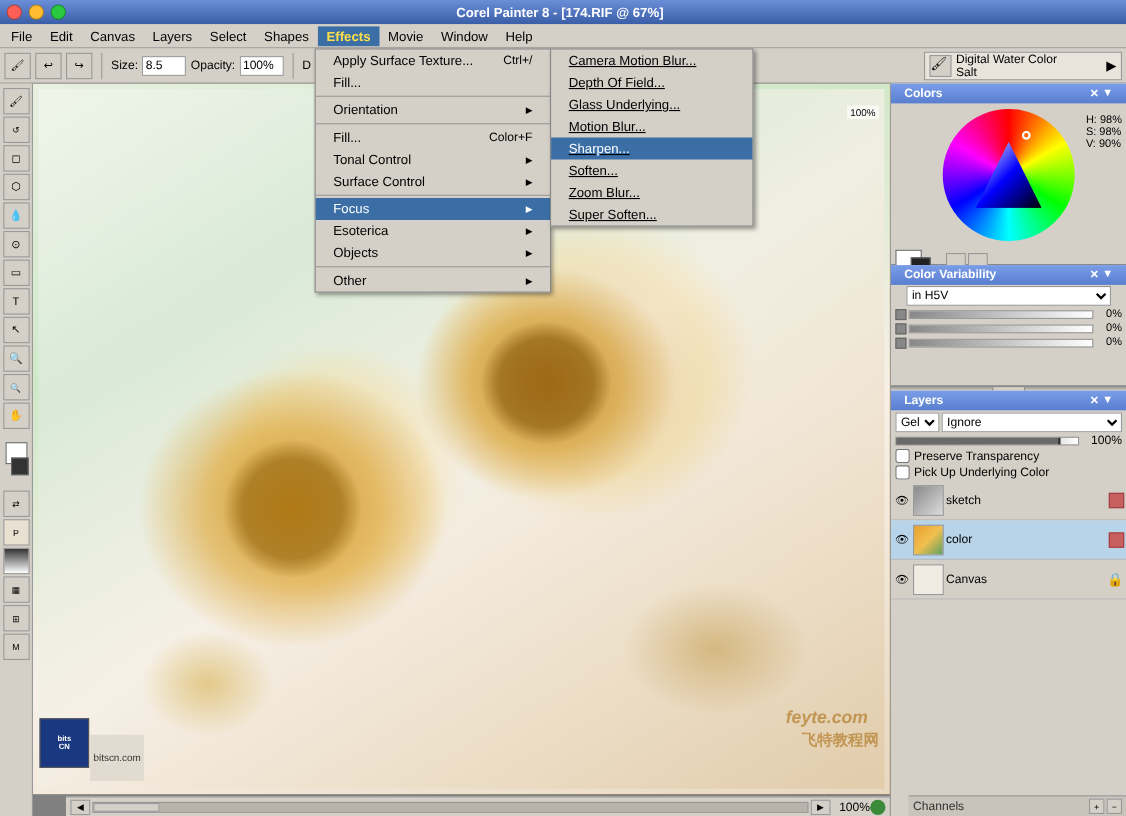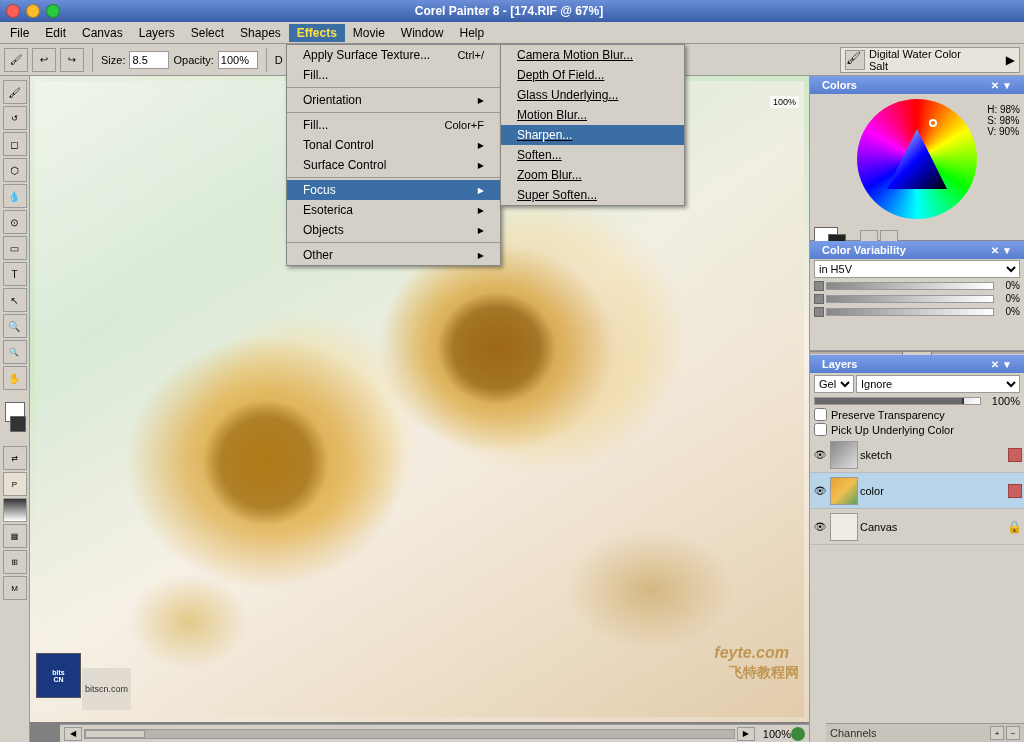--- a/index.html
+++ b/index.html
@@ -173,21 +173,21 @@
 
     
     #color-var-panel {
       height: 110px;
       border-bottom: 1px solid #999;
       background: #d4d0c8;
     }
     .panel-row {
       display: flex;
       align-items: center;
-      padding: 1px 4px;
+      padding: 1px 14px;
       gap: 4px;
     }
     .panel-select {
       flex: 1;
       height: 18px;
       font-size: 11px;
       background: white;
       border: 1px solid #999;
     }
     .slider-row {

